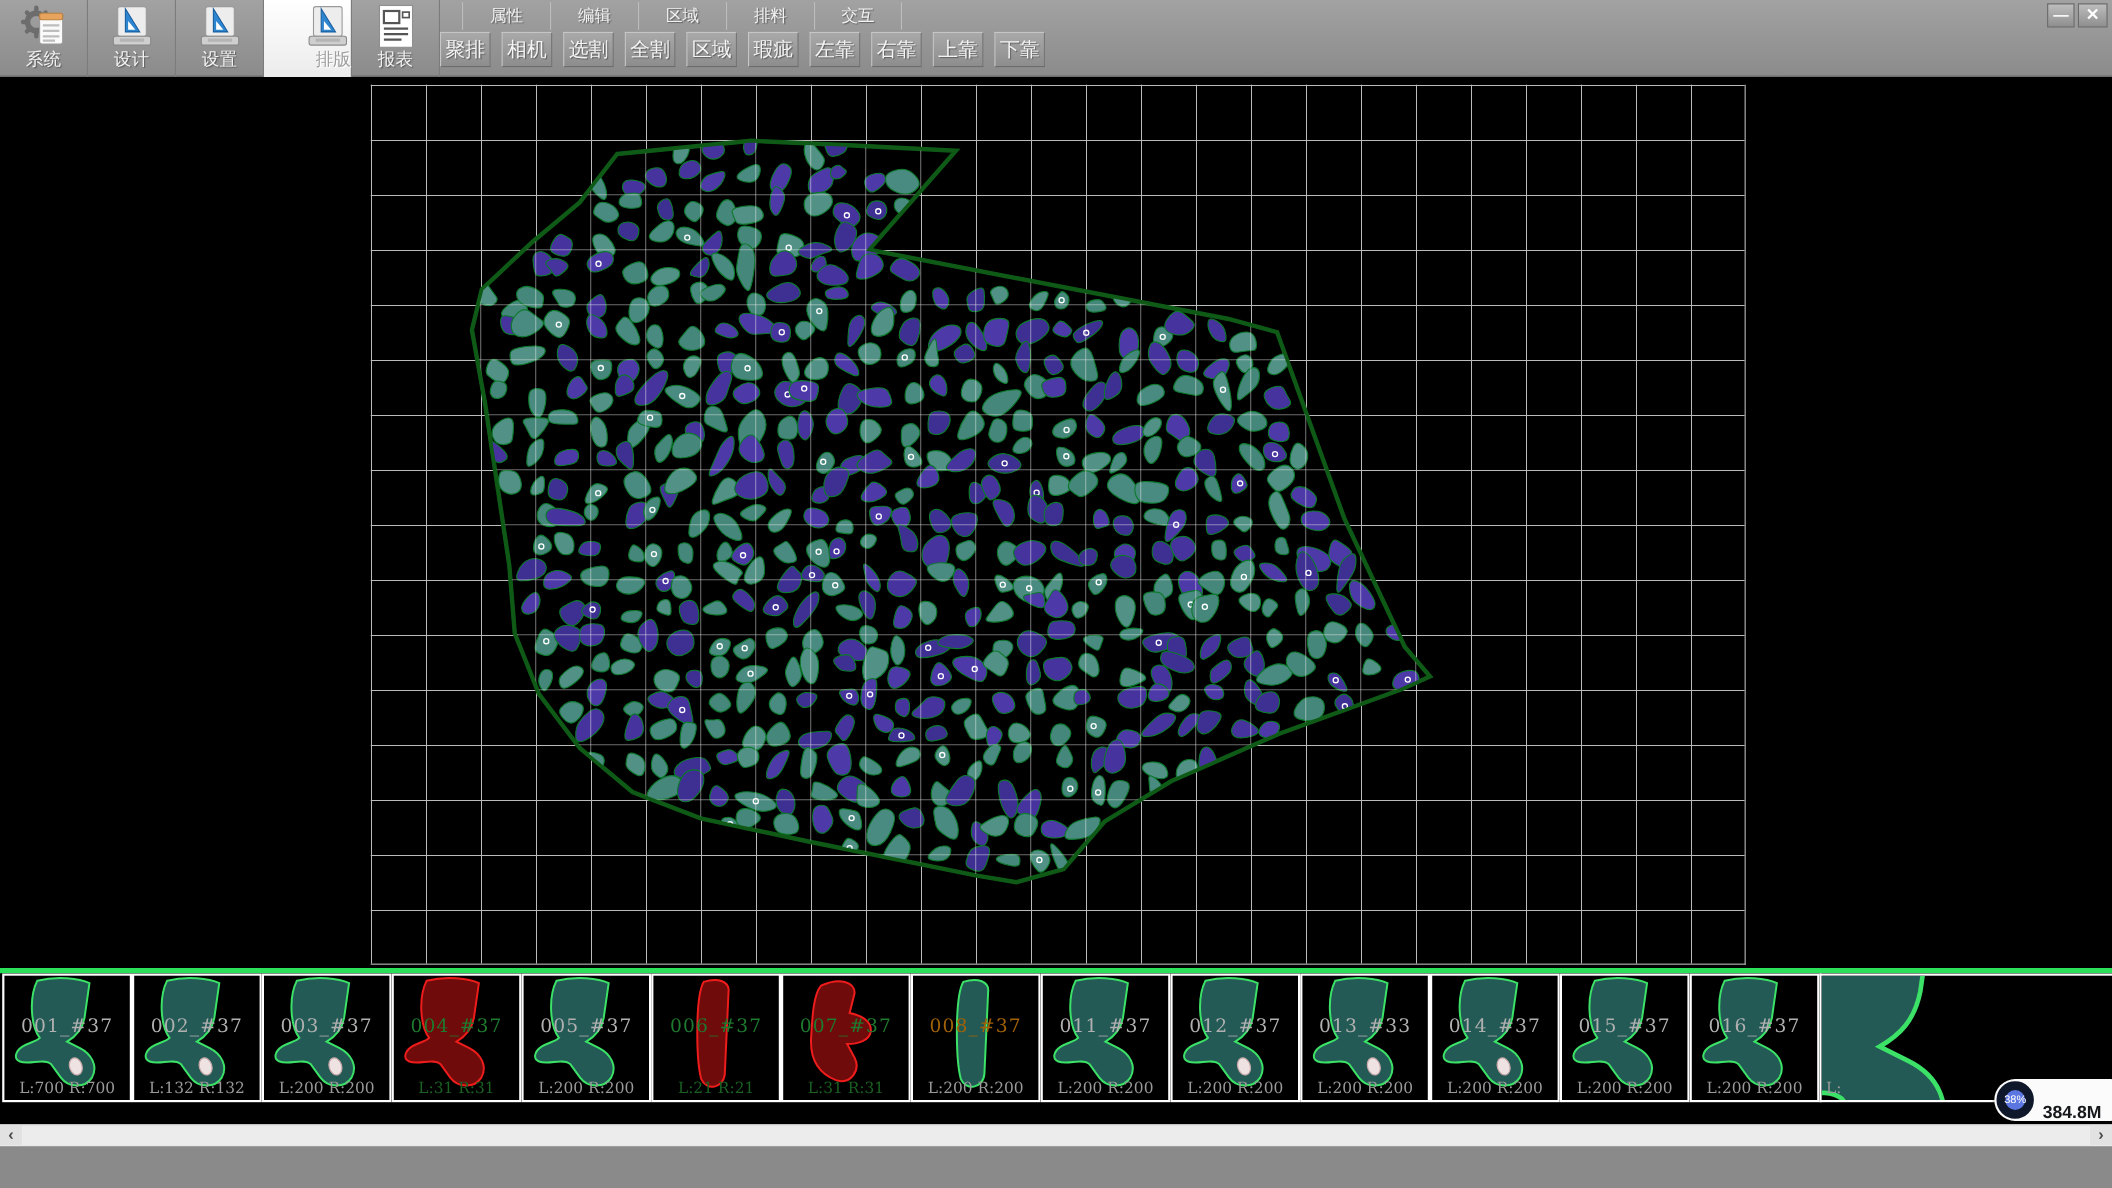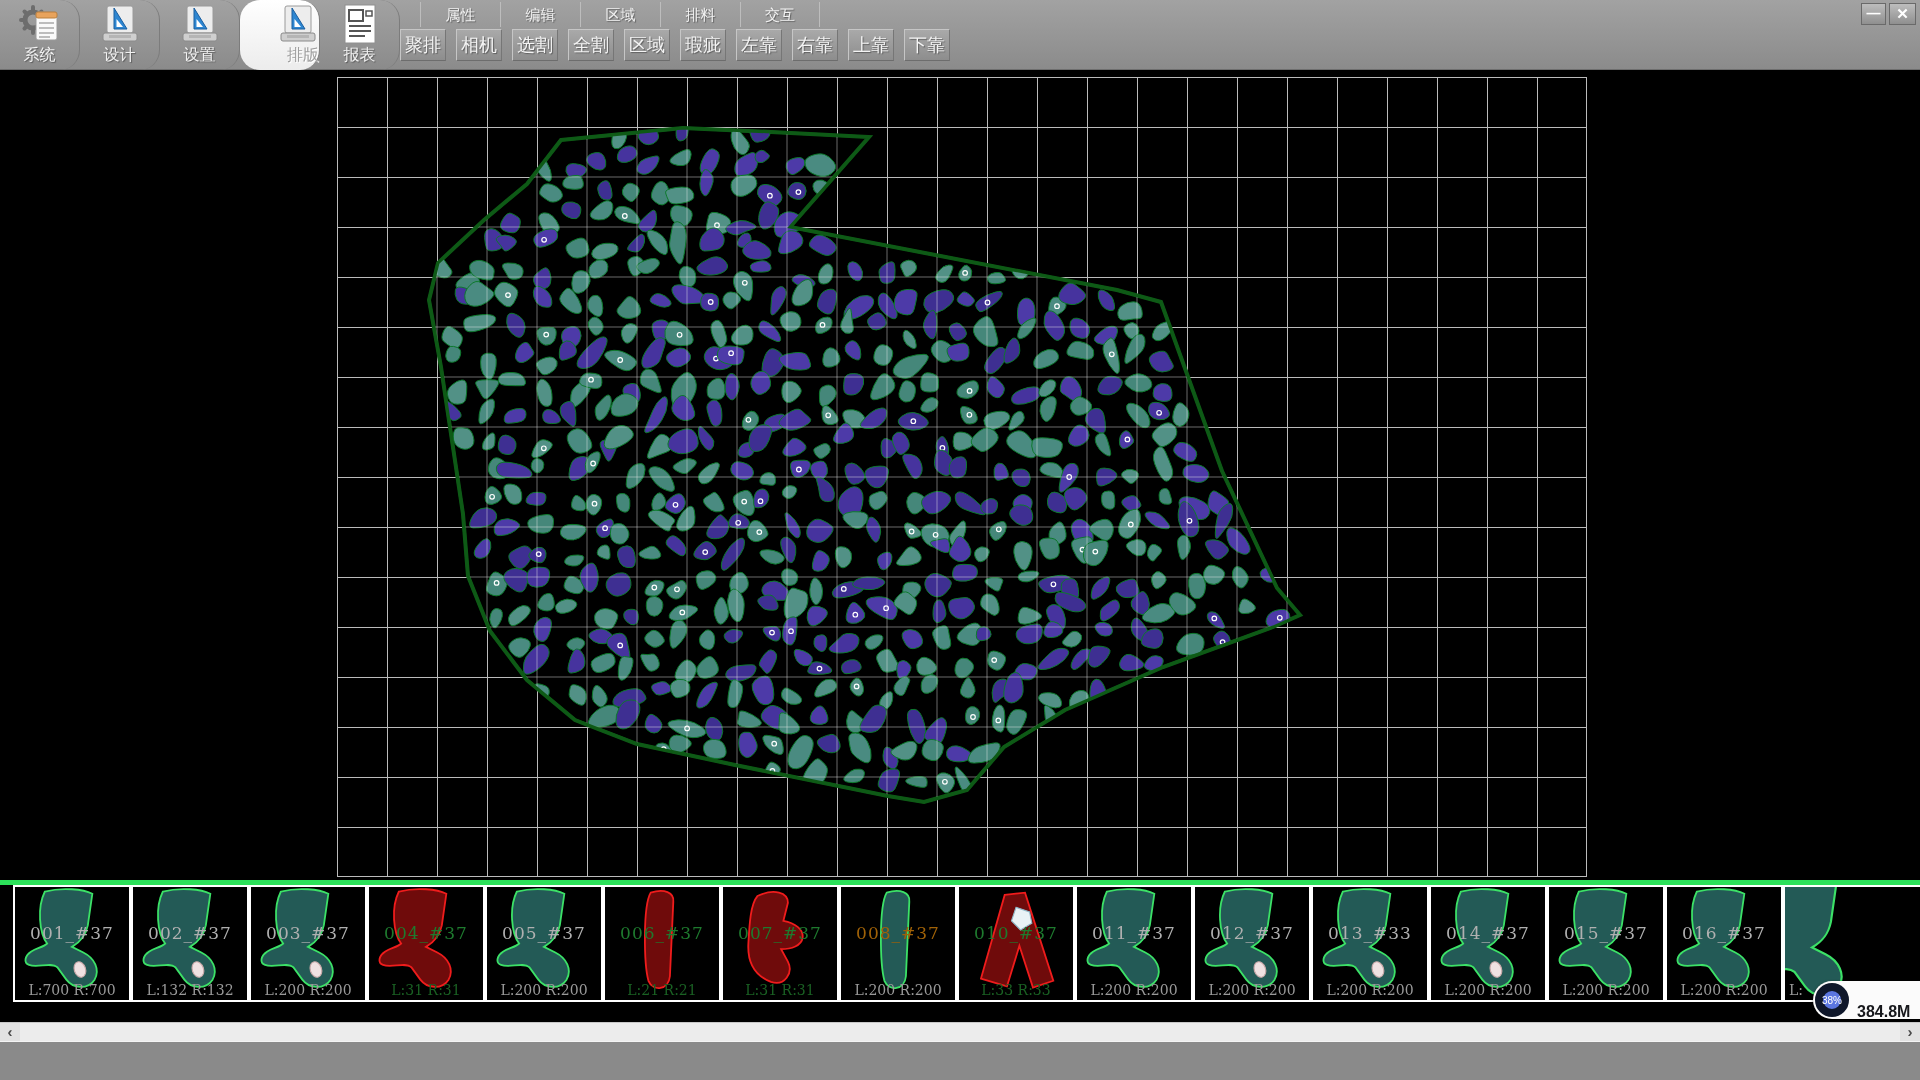--- a/index.html
+++ b/index.html
@@ -4,21 +4,21 @@
 <style>
   html,body{margin:0;padding:0;}
   body{width:1920px;height:1080px;position:relative;overflow:hidden;background:#000;
        font-family:"Liberation Sans",sans-serif;-webkit-font-smoothing:antialiased;}
 
   
   .topbar{position:absolute;left:0;top:0;width:1920px;height:70px;
           background:linear-gradient(#a2a2a2,#8b8b8b);border-bottom:1px solid #6e6e6e;box-sizing:border-box;}
   .app-strip{position:absolute;left:0;top:0;height:70px;display:flex;}
   .app-cell{width:80px;height:70px;border-right:1px solid #7c7c7c;box-sizing:border-box;
-            display:flex;flex-direction:column;align-items:center;padding-top:3px;cursor:default;border-radius:20px;}
+            display:flex;flex-direction:column;align-items:center;padding-top:3px;cursor:default;}
   .app-cell.active{background:linear-gradient(#ffffff,#ececec);align-items:flex-end;}
   .app-icon{height:42px;display:flex;align-items:center;justify-content:center;}
   .app-label{font-size:16px;color:#f2f2f2;text-shadow:1px 1px 1px #5a5a5a;line-height:20px;}
   .app-cell.active .app-label{color:#9e9e9e;text-shadow:1px 1px 0 #ffffff;}
 
   .menu-bar{position:absolute;left:420px;top:2px;height:25px;display:flex;}
   .menu-item{width:80px;text-align:center;line-height:25px;font-size:15px;color:#f2f2f2;
              text-shadow:1px 1px 1px #606060;border-left:1px solid #bdbdbd;box-sizing:border-box;}
   .menu-item:last-child{border-right:1px solid #bdbdbd;}
 
@@ -38,21 +38,21 @@
   .grid{position:absolute;left:337px;top:7px;width:1250px;height:800px;opacity:.85;
         background-image:
           repeating-linear-gradient(to right,#dcdcdc 0,#dcdcdc 1px,transparent 1px,transparent 50px),
           repeating-linear-gradient(to bottom,#dcdcdc 0,#dcdcdc 1px,transparent 1px,transparent 50px);
         border-right:1px solid #dcdcdc;border-bottom:1px solid #dcdcdc;box-sizing:border-box;}
   #nest-svg{position:absolute;left:0;top:0;width:1920px;height:810px;}
 
   
   .green-line{position:absolute;left:0;top:880px;width:1920px;height:5px;background:#2ce15a;}
   .thumb-strip{position:absolute;left:0;top:885px;width:1920px;height:152px;background:#000;
-               display:flex;padding-left:13px;box-sizing:border-box;}
+               display:flex;padding-left:2px;box-sizing:border-box;}
   .thumb-cell{position:relative;flex:0 0 auto;width:118px;height:117px;box-sizing:border-box;
               border:2px solid #ffffff;background:#000;overflow:hidden;}
   .thumb-cell svg{position:absolute;left:0;top:0;width:100%;height:100%;}
   .thumb-id{position:absolute;left:0;right:0;top:36px;text-align:center;
             font-family:"DejaVu Serif",serif;font-size:17px;letter-spacing:1px;}
   .thumb-lr{position:absolute;left:0;right:0;bottom:2px;text-align:center;
             font-family:"DejaVu Serif",serif;font-size:14px;}
   .thumb-partial{flex:1 1 auto;border-right:none;}
   .thumb-partial .thumb-lr{text-align:left;padding-left:4px;}
 
@@ -870,28 +870,20 @@
     </div>
     <div class="thumb-cell">
       <svg viewBox="0 0 100 100" preserveAspectRatio="xMidYMid meet">
         <path d="M40,5 C52,1 61,5 60,13 L57,79 C56,91 42,93 38,83 C34,68 33,17 40,5 Z" fill="#235a56" stroke="#3ce167" stroke-width="1.6"></path>
       </svg>
       <div class="thumb-id" style="color: #a16207;">008_#37</div>
       <div class="thumb-lr" style="color: rgb(154, 154, 154);">L:200 R:200</div>
     </div>
     <div class="thumb-cell">
       <svg viewBox="0 0 100 100" preserveAspectRatio="xMidYMid meet">
-        <path d="M40,7 L58,5 L83,83 L65,89 L53,52 L42,88 L19,81 Z" fill="#6f0b0b" stroke="#ef1c1c" stroke-width="1.6"></path>
-        <polygon points="50,18 62,22 64,32 54,38 46,30" fill="#e9f2f6" stroke="#8fb8c8"></polygon>
-      </svg>
-      <div class="thumb-id" style="color: rgb(30, 122, 46);">010_#37</div>
-      <div class="thumb-lr" style="color: rgb(26, 97, 35);">L:33 R:33</div>
-    </div>
-    <div class="thumb-cell">
-      <svg viewBox="0 0 100 100" preserveAspectRatio="xMidYMid meet">
         <path d="M26,4 C42,0 60,2 68,6 L64,34 C62,44 57,49 50,53 L60,58 C70,63 75,73 70,82 C64,91 51,90 45,82 L37,71 C31,66 20,72 12,69 C7,67 8,61 14,57 C19,54 25,53 28,50 C21,41 19,18 26,4 Z" fill="#235a56" stroke="#3ce167" stroke-width="1.6"></path>
       </svg>
       <div class="thumb-id" style="color: rgb(176, 176, 176);">011_#37</div>
       <div class="thumb-lr" style="color: rgb(154, 154, 154);">L:200 R:200</div>
     </div>
     <div class="thumb-cell">
       <svg viewBox="0 0 100 100" preserveAspectRatio="xMidYMid meet">
         <path d="M26,4 C42,0 60,2 68,6 L64,34 C62,44 57,49 50,53 L60,58 C70,63 75,73 70,82 C64,91 51,90 45,82 L37,71 C31,66 20,72 12,69 C7,67 8,61 14,57 C19,54 25,53 28,50 C21,41 19,18 26,4 Z" fill="#235a56" stroke="#3ce167" stroke-width="1.6"></path>
         <ellipse cx="57" cy="73" rx="5" ry="7" transform="rotate(-18 57 73)" fill="#efe2e2" stroke="#c9a9a9"></ellipse>
       </svg>

